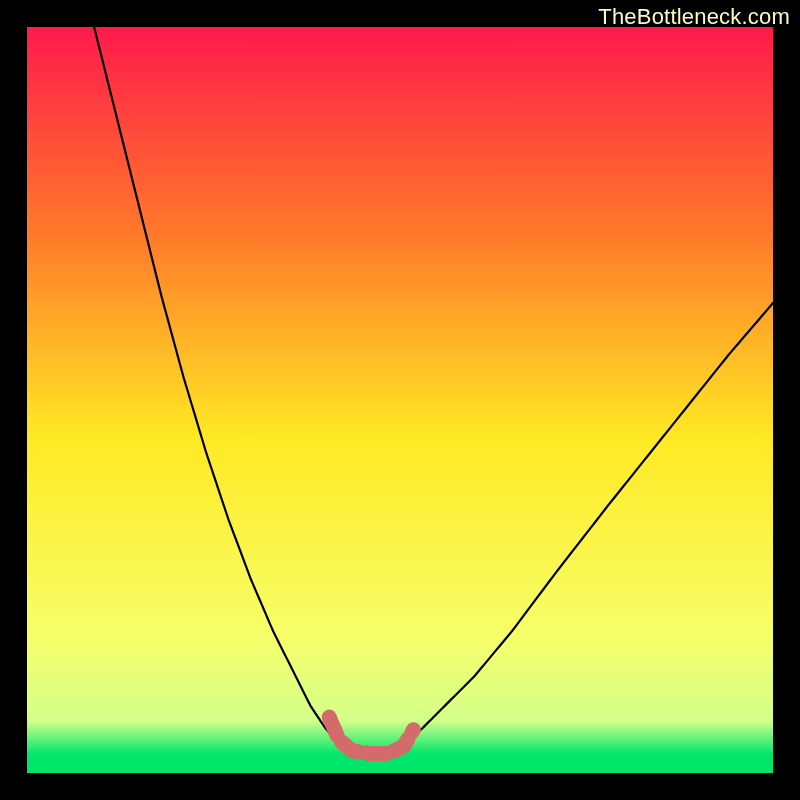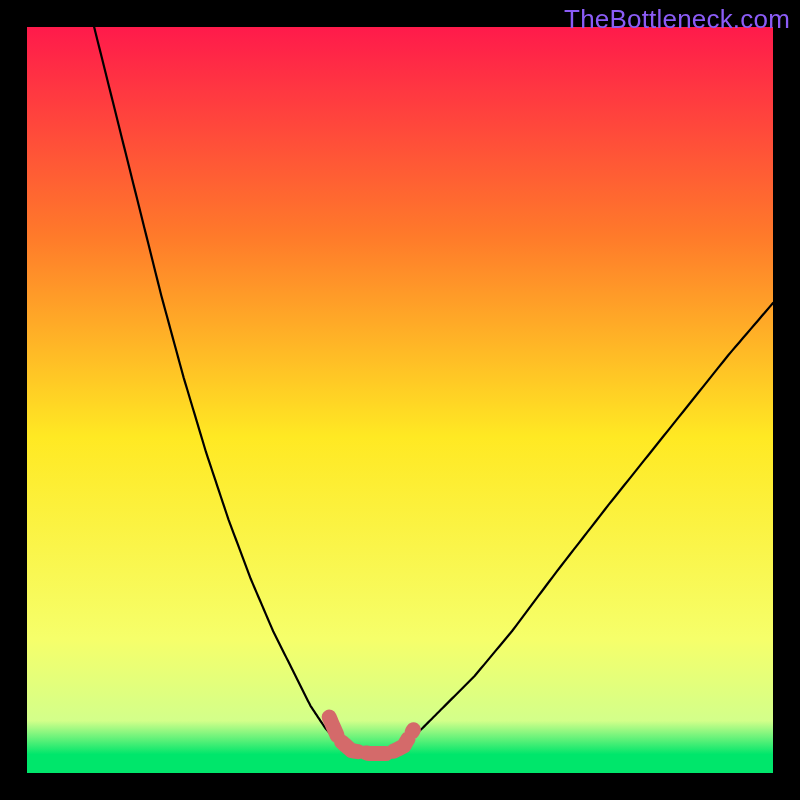--- a/index.html
+++ b/index.html
@@ -14,22 +14,22 @@
   .frame {
     position: relative;
     width: 800px;
     height: 800px;
     background: #000;
   }
   .watermark {
     position: absolute;
     top: 4px;
     right: 10px;
-    color: #8b5cf6;
-    font-size: 26px;
+    color: #fef9c3;
+    font-size: 22px;
     font-weight: 500;
     letter-spacing: 0.2px;
     z-index: 3;
   }
   .plot-area {
     position: absolute;
     left: 27px;
     top: 27px;
     width: 746px;
     height: 746px;

